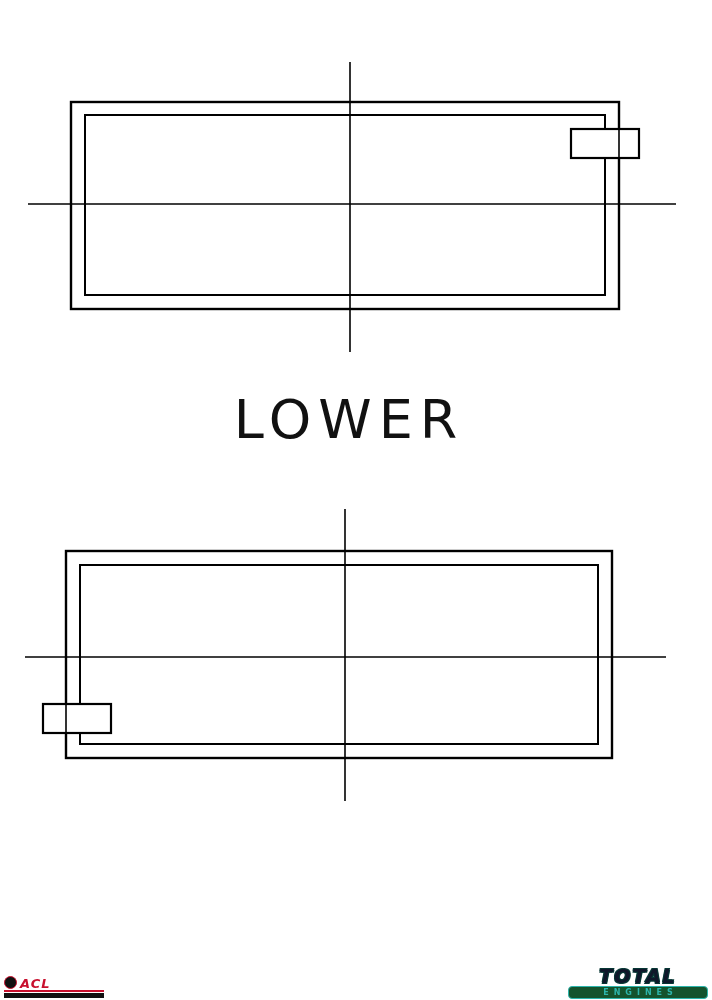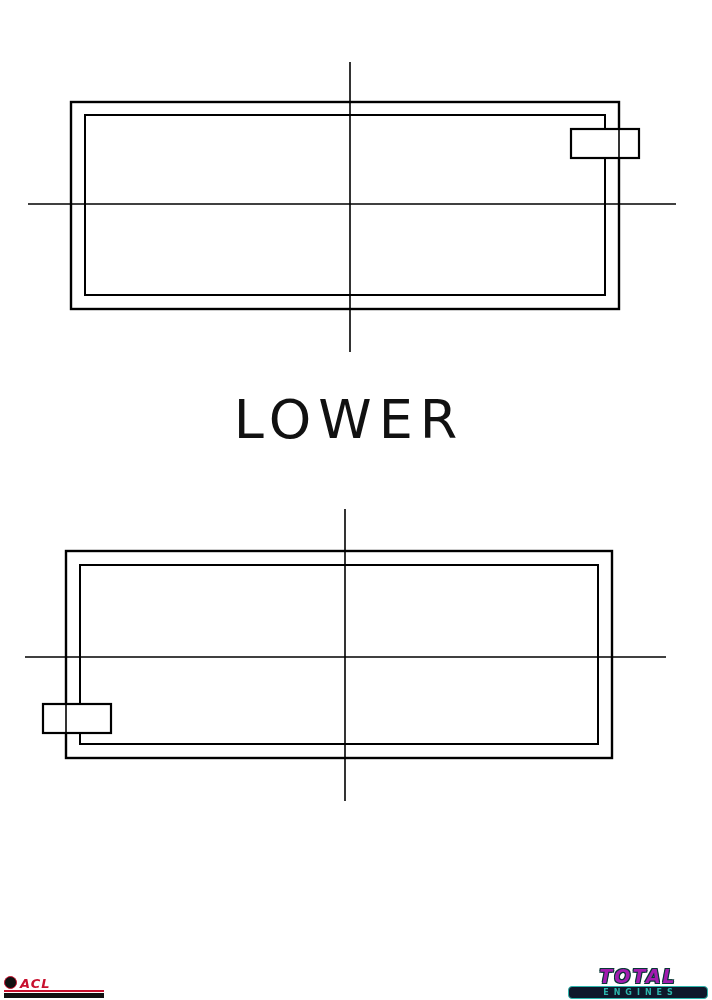--- a/index.html
+++ b/index.html
@@ -75,26 +75,26 @@
     bottom: 1px;
     width: 140px;
     text-align: center;
   }
   .te-total {
     font-style: italic;
     font-weight: bold;
     font-size: 19px;
     line-height: 18px;
     letter-spacing: 2px;
-    color: #a21caf;
+    color: #0f172a;
     text-shadow: 1px 1px 0 #073735, -1px -1px 0 #073735, 1px -1px 0 #073735, -1px 1px 0 #073735;
   }
   .te-engines {
     margin-top: 1px;
-    background: #0f172a;
+    background: #14532d;
     border: 1px solid #2cb5ac;
     border-radius: 4px;
     color: #2cb5ac;
     font-size: 8px;
     font-weight: bold;
     letter-spacing: 5px;
     padding: 1px 0 1px 5px;
   }
 </style>
 </head>

